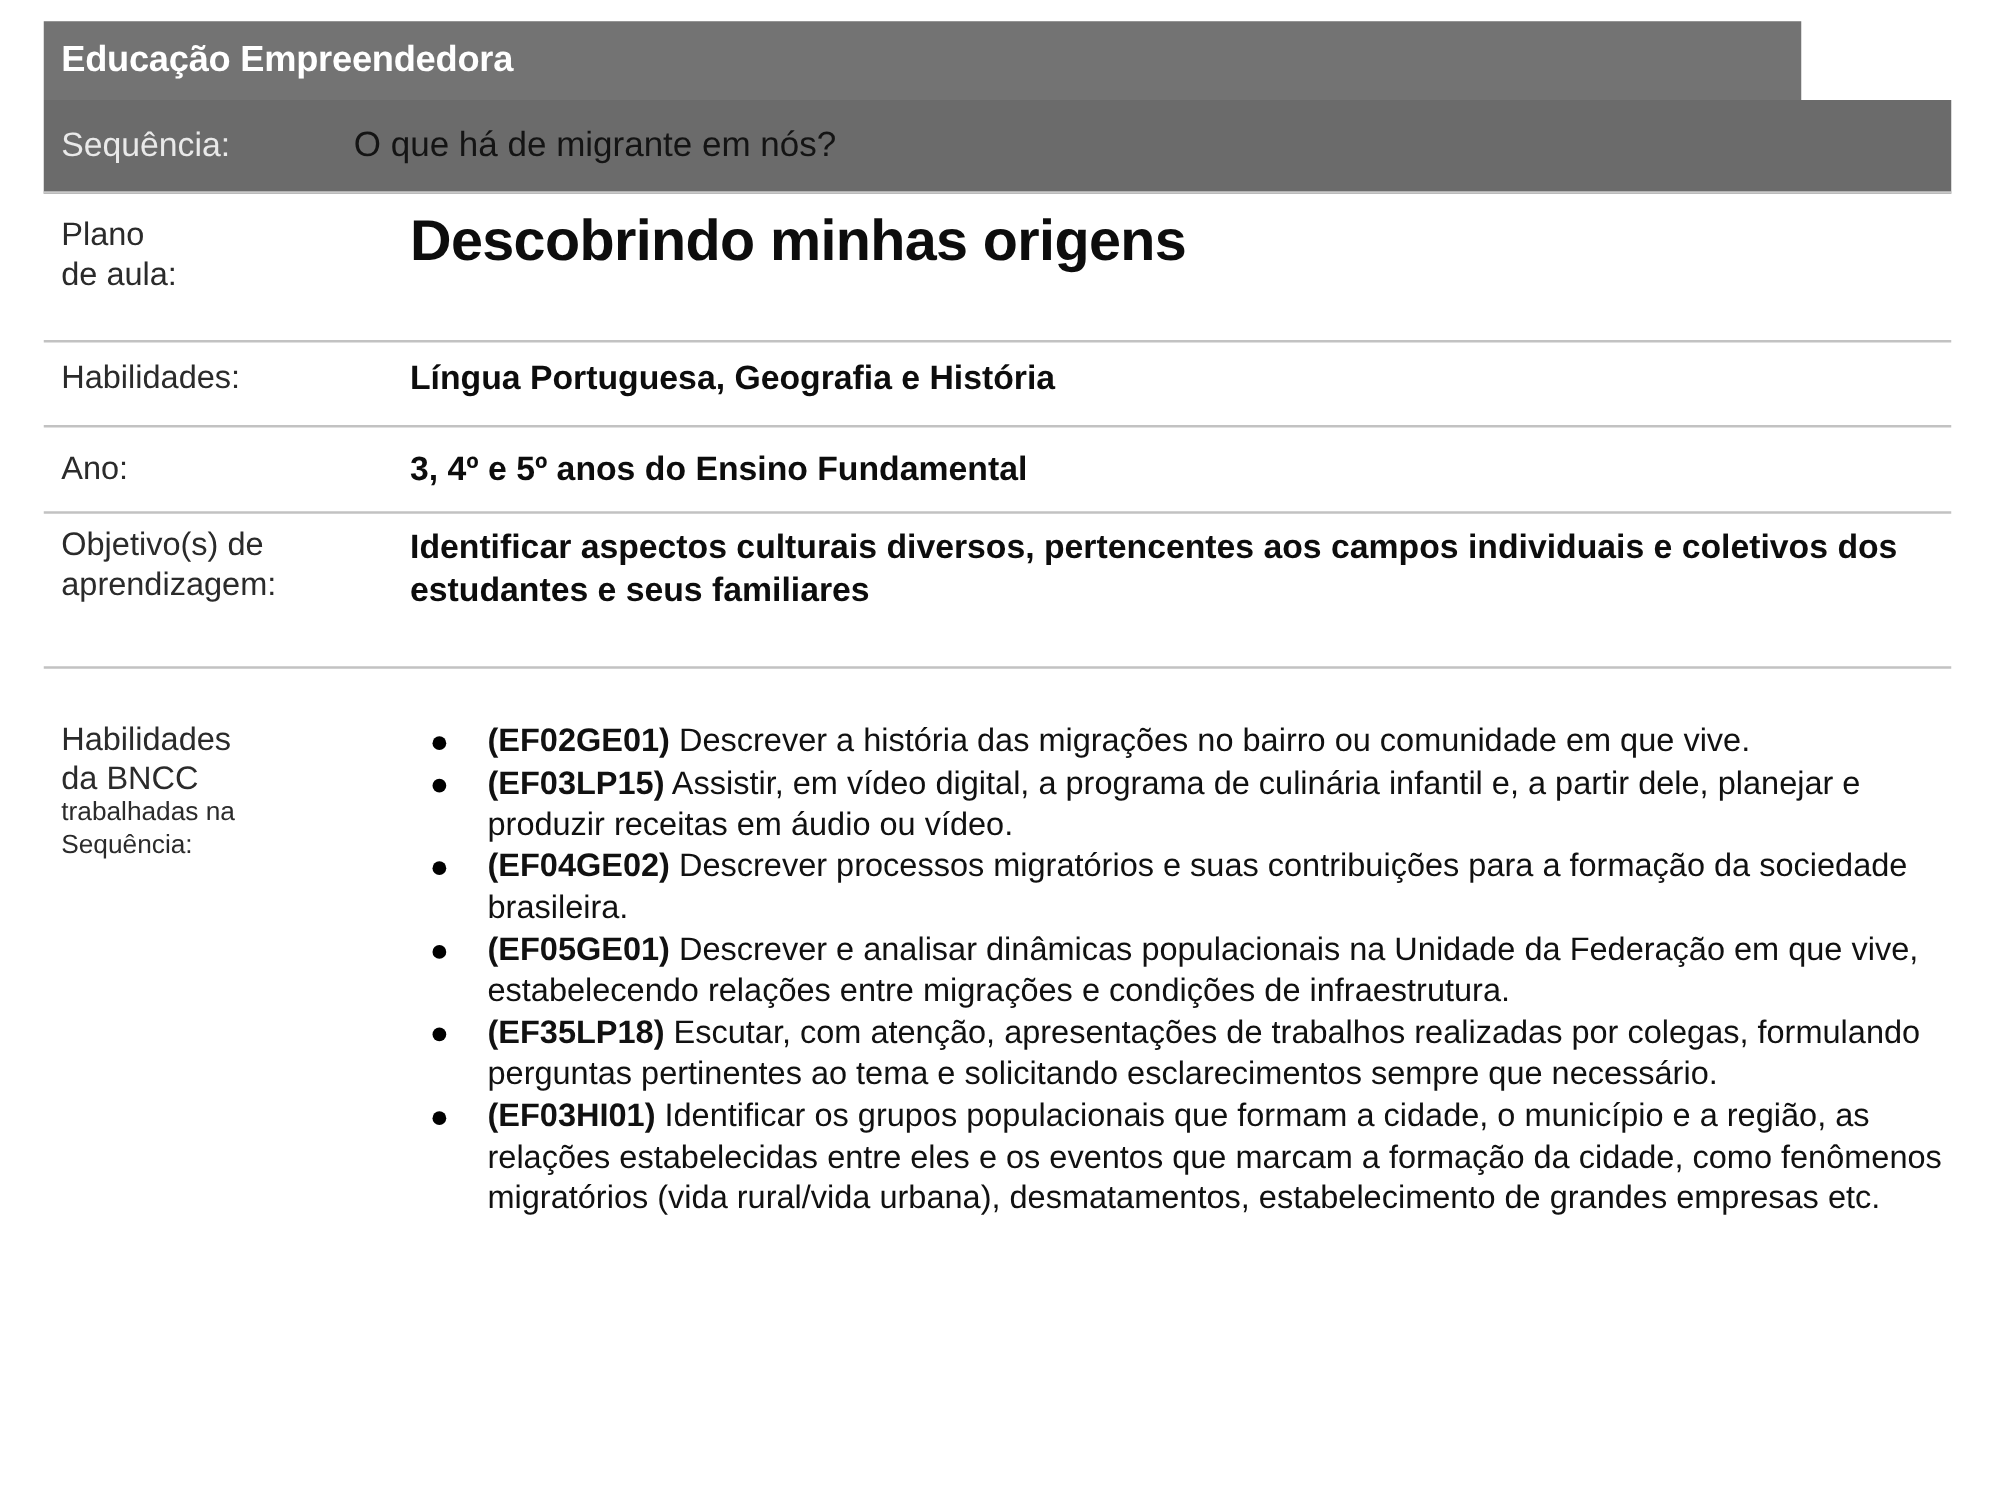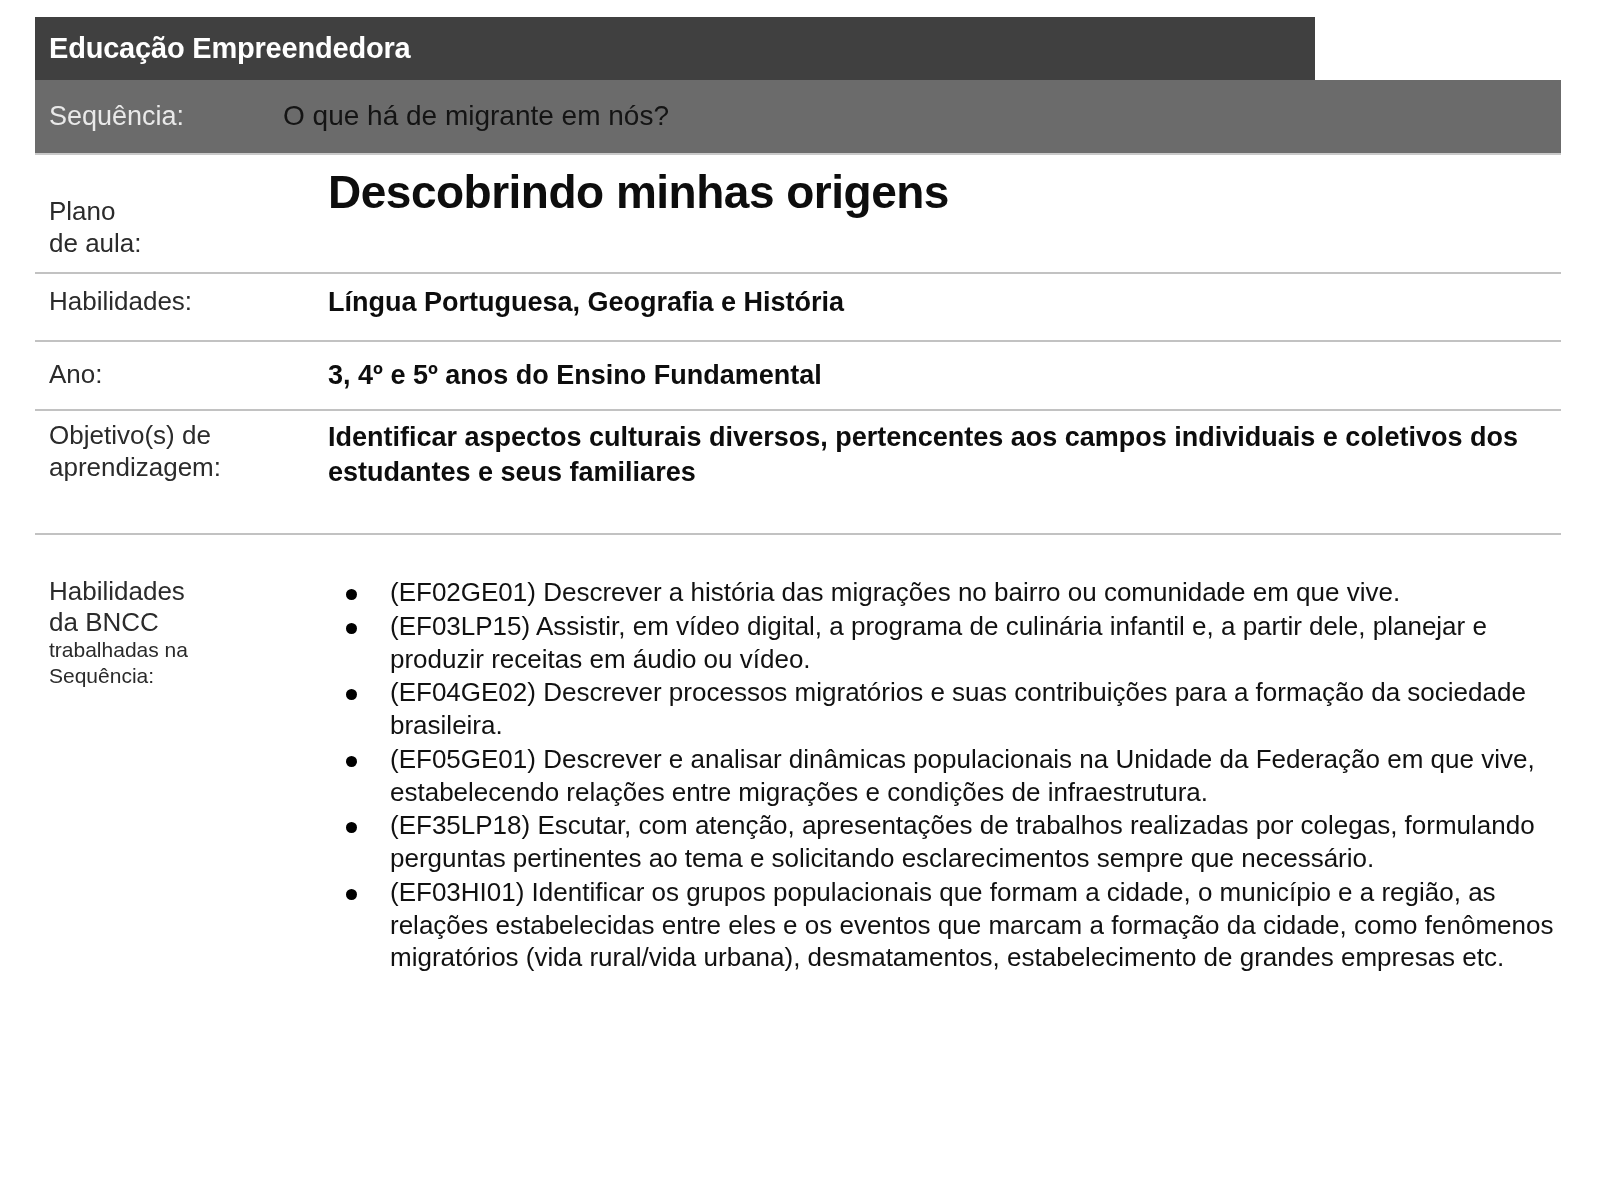--- a/index.html
+++ b/index.html
@@ -21,23 +21,23 @@
     width: 1600px;
     height: 1200px;
     background: #ffffff;
   }
 
   
   .title-band {
     position: absolute;
     left: 35px;
     top: 17px;
-    width: 1280px;
+    width: 1406px;
     height: 63px;
-    background: #404040;
+    background: #737373;
     display: flex;
     align-items: center;
     box-sizing: border-box;
     padding-left: 14px;
   }
   .title-band .title-text {
     color: #ffffff;
     font-size: 29px;
     font-weight: bold;
     letter-spacing: -0.2px;
@@ -103,21 +103,21 @@
   .divider {
     position: absolute;
     left: 35px;
     width: 1526px;
     height: 2px;
     background: #c2c2c2;
   }
 
   
   #row-plano { top: 168px; }
-  #row-plano .lbl { padding-top: 4px; margin-top: 24px; }
+  #row-plano .lbl { padding-top: 4px; }
   #row-plano .val {
     font-size: 46px;
     font-weight: bold;
     letter-spacing: -0.5px;
     line-height: 1.05;
   }
 
   
   #row-componentes { top: 286px; }
   #row-componentes .val { font-size: 27px; }
@@ -155,21 +155,21 @@
     content: "";
     position: absolute;
     left: 18px;
     top: 13px;
     width: 11px;
     height: 11px;
     border-radius: 50%;
     background: #000000;
   }
   ul.skills li .code {
-    font-weight: normal;
+    font-weight: bold;
   }
 </style>
 </head>
 <body>
 
 <div class="page">
 
   <div class="title-band">
     <span class="title-text">Educação Empreendedora</span>
   </div>

